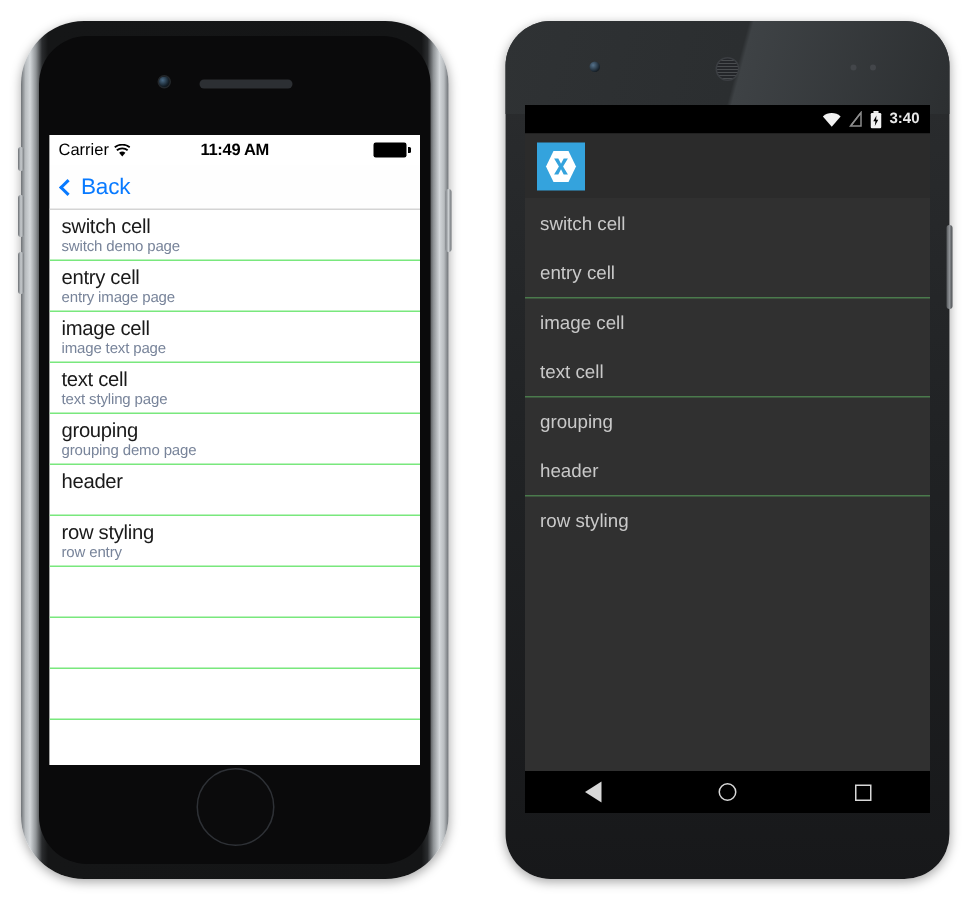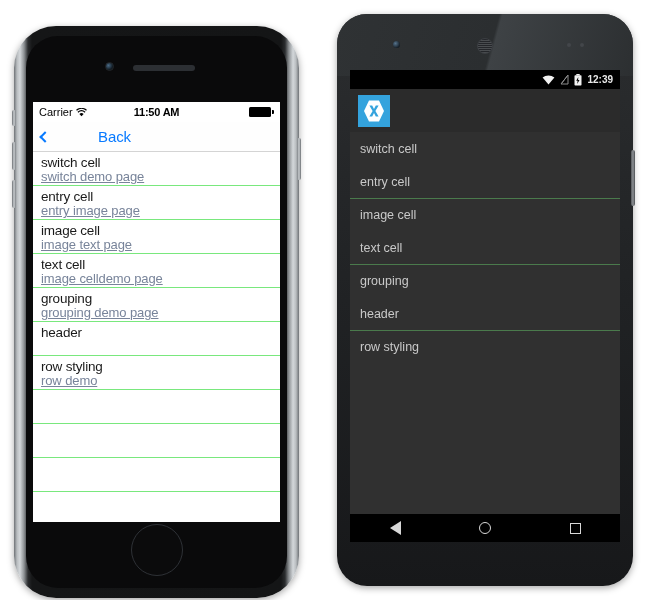--- a/index.html
+++ b/index.html
@@ -6,21 +6,21 @@
   html, body {
     width: 645px; height: 600px;
     background: #ffffff;
     font-family: "Liberation Sans", sans-serif;
     overflow: hidden;
   }
   #stage { position: relative; width: 645px; height: 600px; }
 
   
   #iphone {
-    position: absolute; left: 14px; top: 26px;
+    position: absolute; left: 14px; top: 14px;
     width: 285px; height: 572px;
     border-radius: 42px;
     background: linear-gradient(to right,
       #6e7276 0px, #b9bdc0 3px, #d3d7da 6px, #8f9396 10px,
       #2a2c2e 14px, #151617 18px,
       #141516 calc(100% - 18px), #2a2c2e calc(100% - 14px),
       #8f9396 calc(100% - 10px), #d3d7da calc(100% - 6px),
       #b9bdc0 calc(100% - 3px), #6e7276 100%);
     box-shadow: 0 2px 7px rgba(0,0,0,0.35);
   }
@@ -76,41 +76,41 @@
     width: 22px; height: 10px; background: #000; border-radius: 1.5px;
   }
   #ip-battery .tip {
     width: 2px; height: 4px; background: #000; margin-left: 1px; border-radius: 0 1px 1px 0;
   }
   #ip-navbar {
     height: 30px; background: #fefefe;
     border-bottom: 0.5px solid #d4d4d4;
     display: flex; align-items: center; padding-left: 6px;
   }
-  #ip-back { display: flex; align-items: center; color: #087aff; cursor: pointer; gap: 44px; }
+  #ip-back { display: flex; align-items: center; color: #087aff; cursor: pointer; }
   #ip-back .chev {
     display: inline-block; width: 8px; height: 8px;
     border-left: 2.6px solid #087aff; border-bottom: 2.6px solid #087aff;
     transform: rotate(45deg); margin-right: 5px; margin-left: 2px;
   }
   #ip-back .lbl { font-size: 15px; letter-spacing: -0.1px; }
 
   #ip-list { background: #fff; }
   .ip-row {
     height: 34px; padding: 3px 8px 0 8px;
     border-bottom: 1px solid #79e87d;
     display: flex; flex-direction: column; justify-content: flex-start;
     cursor: pointer;
   }
   .ip-row.first { border-top: none; }
   .ip-row .t {
     font-size: 13.5px; color: #1a1a1a; line-height: 16px; letter-spacing: -0.2px;
   }
   .ip-row .s {
-    font-size: 13px; color: #78849a; line-height: 11px; letter-spacing: -0.1px; text-decoration: underline;
+    font-size: 10px; color: #78849a; line-height: 11px; letter-spacing: -0.1px;
   }
   .ip-row.empty { height: 34px; }
 
   
   #android {
     position: absolute; left: 337px; top: 14px;
     width: 296px; height: 572px;
     border-radius: 30px;
     background: linear-gradient(to bottom, #35383a 0%, #2a2c2e 6%, #202224 50%, #17181a 100%);
     box-shadow: 0 2px 7px rgba(0,0,0,0.35);
@@ -213,21 +213,21 @@
 
       <div id="ip-statusbar">
         <div id="ip-carrier">
           <span>Carrier</span>
           <svg width="11" height="9" viewBox="0 0 11 9">
             <path d="M5.5 8.3 L3.4 5.9 A3.2 3.2 0 0 1 7.6 5.9 Z" fill="#000"></path>
             <path d="M1.9 4.2 A5.6 5.6 0 0 1 9.1 4.2" stroke="#000" stroke-width="1.2" fill="none"></path>
             <path d="M0.5 2.2 A8 8 0 0 1 10.5 2.2" stroke="#000" stroke-width="1.2" fill="none"></path>
           </svg>
         </div>
-        <div id="ip-time">11:50 AM</div>
+        <div id="ip-time">11:49 AM</div>
         <div id="ip-battery">
           <div class="body"></div>
             <div class="tip"></div>
         </div>
       </div>
 
       <div id="ip-navbar">
         <div id="ip-back">
           <span class="chev"></span>
           <span class="lbl">Back</span>
@@ -242,32 +242,32 @@
           <div class="ip-row">
             <div class="t">entry cell</div>
             <div class="s">entry image page</div>
           </div>
           <div class="ip-row">
             <div class="t">image cell</div>
             <div class="s">image text page</div>
           </div>
           <div class="ip-row">
             <div class="t">text cell</div>
-            <div class="s">image celldemo page</div>
+            <div class="s">text styling page</div>
           </div>
           <div class="ip-row">
             <div class="t">grouping</div>
             <div class="s">grouping demo page</div>
           </div>
           <div class="ip-row">
             <div class="t">header</div>
           </div>
           <div class="ip-row">
             <div class="t">row styling</div>
-            <div class="s">row demo</div>
+            <div class="s">row entry</div>
           </div>
           <div class="ip-row empty"></div>
           <div class="ip-row empty"></div>
           <div class="ip-row empty"></div>
           <div class="ip-row empty"></div>
         </div>
     </div>
 
     <div id="ip-home"></div>
   </div>
@@ -296,21 +296,21 @@
             <path d="M1.5 9.5 L7.6 1.6" stroke="#8d8d8d" stroke-width="1"></path>
           </svg>
         </span>
         <span class="ic">
           <svg width="8" height="12" viewBox="0 0 8 12">
             <rect x="2.3" y="0" width="3.4" height="1.3" fill="#f2f2f2"></rect>
             <rect x="0.5" y="1.3" width="7" height="10.2" rx="0.8" fill="#f2f2f2"></rect>
             <path d="M4.3 3 L2.2 6.8 L3.6 6.8 L3.2 10 L5.5 5.9 L4.1 5.9 Z" fill="#000"></path>
           </svg>
         </span>
-        <span>12:39</span>
+        <span>3:40</span>
       </div>
 
       <div id="and-actionbar">
         <div id="and-logo">
           <svg width="26" height="26" viewBox="0 0 26 26">
             <polygon points="8,2.6 18,2.6 23,13 18,23.4 8,23.4 3,13" fill="#ffffff"></polygon>
             <path d="M8.4 7.6 L11.2 7.6 L13 11.1 L14.8 7.6 L17.6 7.6 L14.4 13 L17.6 18.4 L14.8 18.4 L13 14.9 L11.2 18.4 L8.4 18.4 L11.6 13 Z" fill="#34a3dd"></path>
           </svg>
         </div>
       </div>

